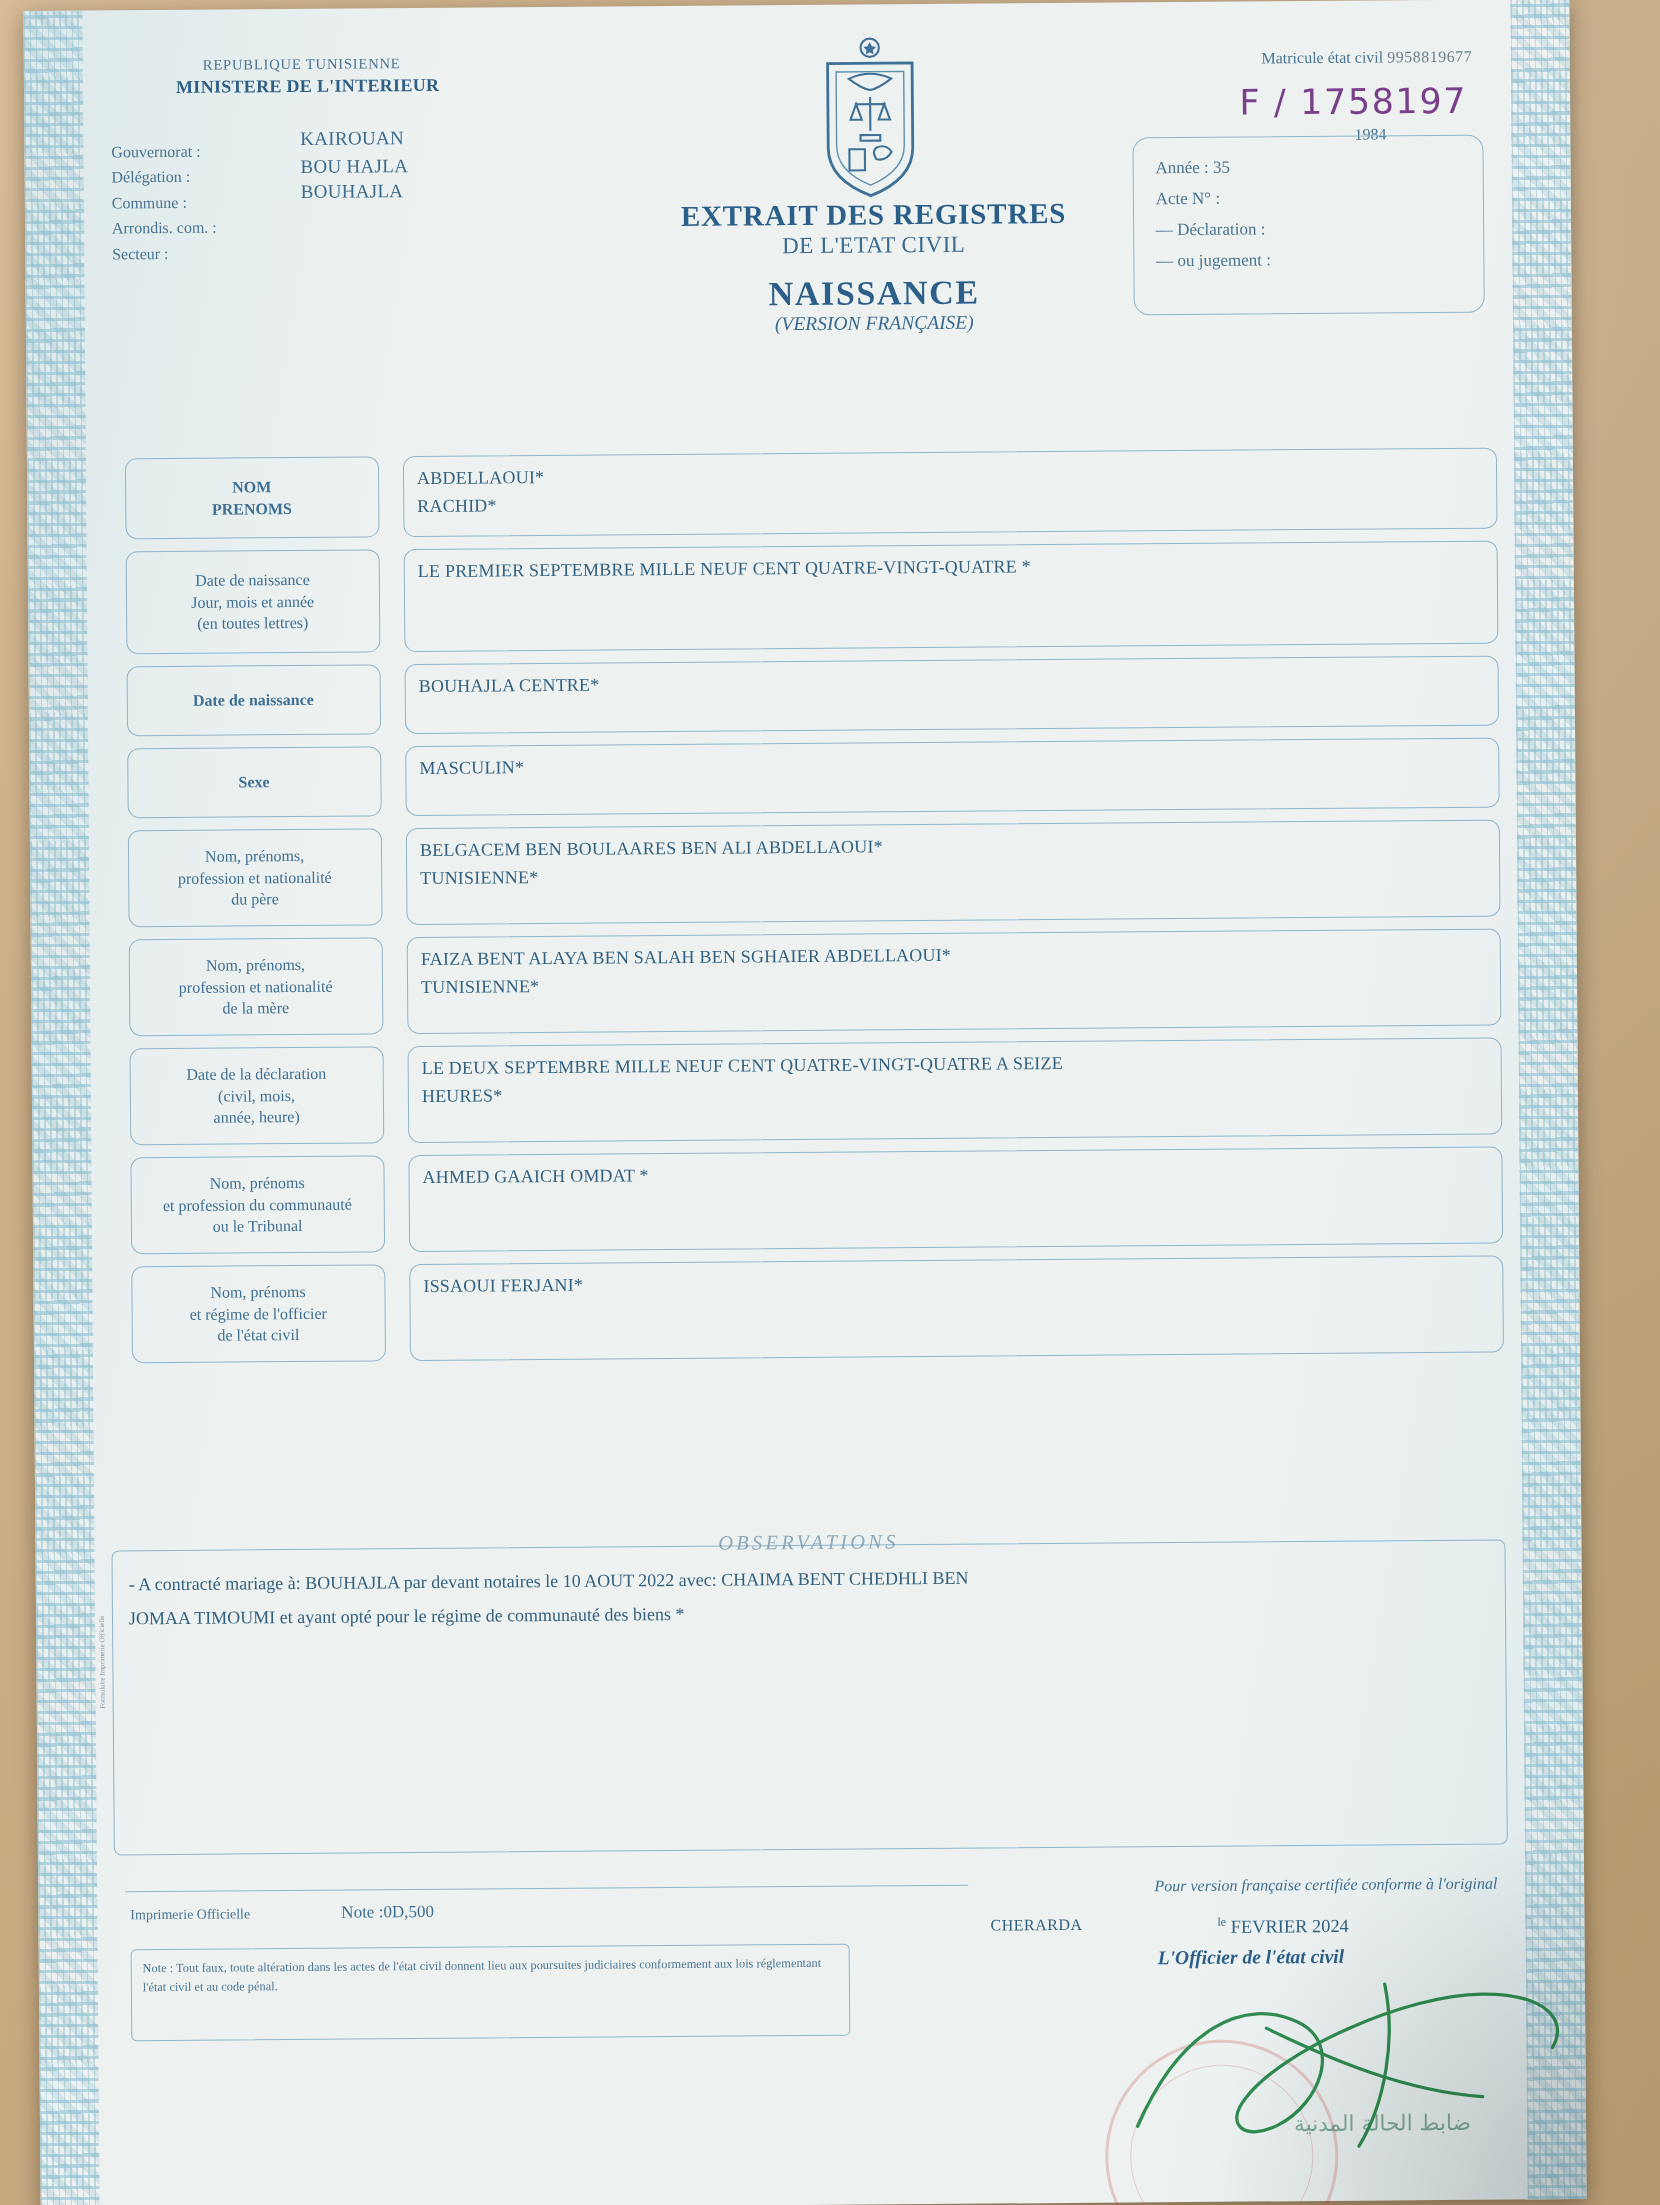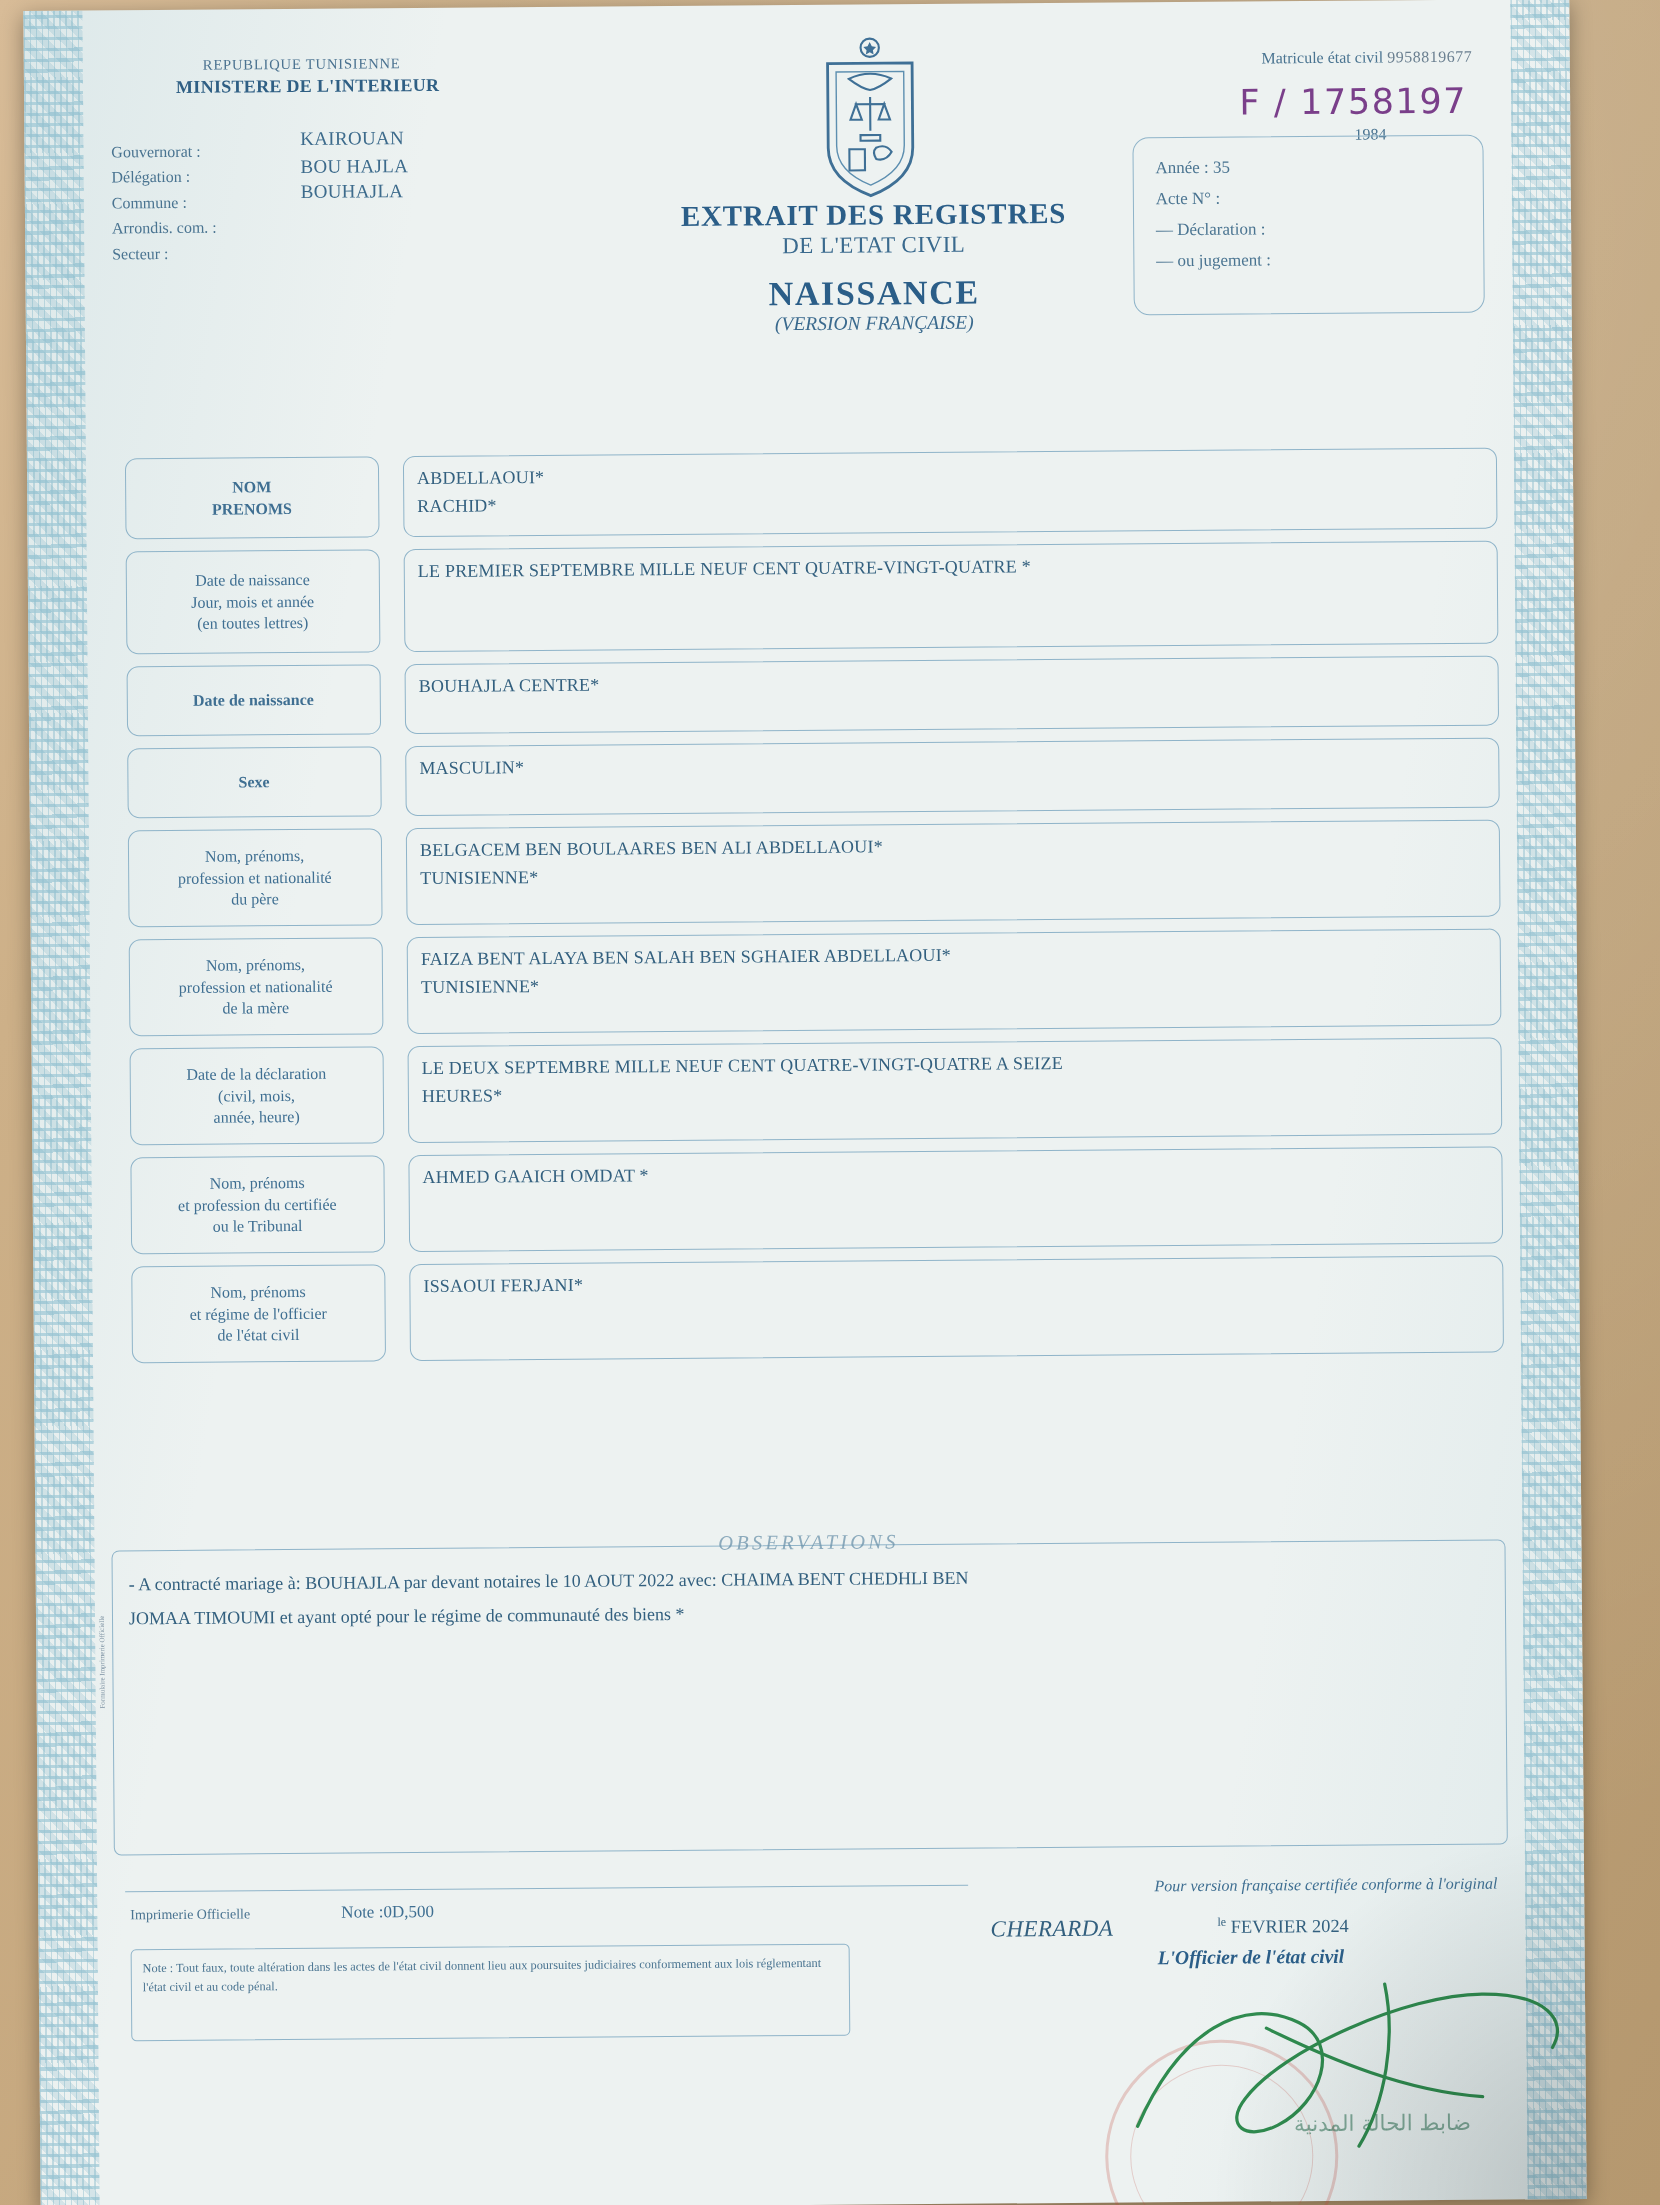--- a/index.html
+++ b/index.html
@@ -168,21 +168,21 @@
   .notebox{
     position:absolute;left:16px;top:58px;width:719px;height:92px;
     border:1.1px solid #8fb4c9;border-radius:5.4px;
     padding:8.6px 10.8px;box-sizing:border-box;
     font-size:12.4px;line-height:19px;color:#4a7491;
   }
   .conform{
     position:absolute;right:10.8px;top:-6.5px;font-size:16px;font-style:italic;color:#3f6f92;
     text-align:right;
   }
-  .place{position:absolute;left:876px;top:32px;font-size:23px;color:#33607f;letter-spacing:0.5px;font-style:italic;}
+  .place{position:absolute;left:876px;top:32px;font-size:16px;color:#33607f;letter-spacing:0.5px;}
   .datetxt{position:absolute;left:1103px;top:32px;font-size:18.4px;color:#33607f;}
   .lesup{font-size:12px;vertical-align:super;}
   .officier{position:absolute;left:1043px;top:64px;font-size:19.5px;font-style:italic;font-weight:bold;color:#2b5e88;}
   .sig{position:absolute;left:989px;top:81px;width:486px;height:205px;}
   .sig svg{width:100%;height:100%;}
   .seal{
     position:absolute;left:989px;top:157px;width:227px;height:227px;
     border:3.2px solid rgba(190,70,60,.45);border-radius:50%;
     opacity:.55;
   }
@@ -361,21 +361,21 @@
           </div>
           <div class="vbox" style="height: 97px;">
             <div class="ln">LE DEUX SEPTEMBRE  MILLE  NEUF CENT QUATRE-VINGT-QUATRE  A SEIZE</div>
             <div class="ln">HEURES*</div>
           </div>
         </div>
         <div class="frow" style="height: 97px; position: relative;">
           <div class="fbox" style="height: 97px; width: 254px;">
             <div>
               <div>Nom, prénoms</div>
-              <div>et profession du certifiée</div>
+              <div>et profession du communauté</div>
               <div>ou le Tribunal</div>
             </div>
           </div>
           <div class="vbox" style="height: 97px;">
             <div class="ln">AHMED  GAAICH OMDAT        *</div>
           </div>
         </div>
         <div class="frow" style="height: 97px; position: relative;">
           <div class="fbox" style="height: 97px; width: 254px;">
             <div>

